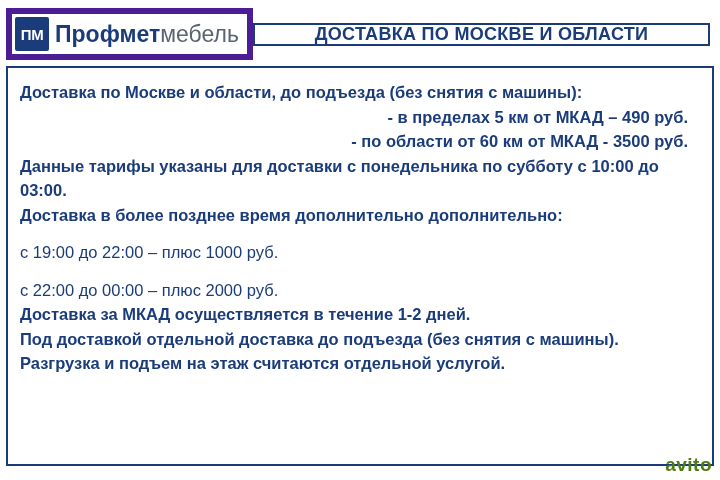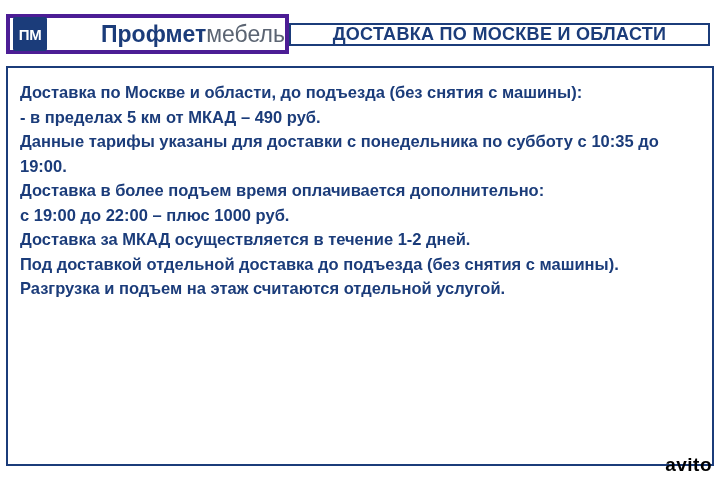--- a/index.html
+++ b/index.html
@@ -27,24 +27,25 @@
     top: 12px;
     width: 720px;
     height: 44px;
     display: flex;
     align-items: center;
   }
   .logo-block {
     display: flex;
     align-items: center;
     background: #ffffff;
-    border: 4px solid #4c1d95;
-    height: 40px;
+    border: 6px solid #4c1d95;
+    height: 52px;
     box-sizing: border-box;
     margin-left: 6px;
+    padding-right: 8px;
   }
   .logo-mark {
     width: 34px;
     height: 34px;
     margin: 0 6px 0 3px;
     background: #1b3c7a;
     color: #ffffff;
     font-size: 15px;
     font-weight: bold;
     display: flex;
@@ -52,21 +53,20 @@
     justify-content: center;
     letter-spacing: -0.5px;
     border-radius: 2px;
   }
   .logo-text {
     font-size: 23px;
     font-weight: bold;
     color: #1b3c7a;
     line-height: 1;
     white-space: nowrap;
-    margin-left: 48px;
   }
   .logo-text .thin {
     font-weight: normal;
     color: #5b6472;
   }
   .title-box {
     flex: 1;
     margin-right: 10px;
     height: 23px;
     border: 2px solid #1b3c7a;
@@ -97,31 +97,33 @@
   .line {
     color: #1b3c7a;
     font-size: 16.5px;
     line-height: 24.5px;
     white-space: pre-wrap;
   }
   .line.bold {
     font-weight: bold;
   }
   .line.reg {
-    font-weight: bold;
+    font-weight: normal;
+    margin-top: 13px;
   }
   .line.item {
     font-weight: bold;
+    text-align: right;
   }
   .watermark {
     position: absolute;
     right: 8px;
     bottom: 4px;
     font-size: 19px;
-    color: #000000;
+    color: #4d7c0f;
     font-weight: bold;
     letter-spacing: 0.5px;
     font-family: "Liberation Sans", sans-serif;
     text-align: right;
   }
 </style>
 </head>
 <body>
 
 <div class="page">
@@ -132,22 +134,24 @@
       <div class="logo-text"><span>Профмет</span><span class="thin">мебель</span></div>
     </div>
     <div class="title-box">
       <div class="title-text">ДОСТАВКА ПО МОСКВЕ И ОБЛАСТИ</div>
     </div>
   </div>
 
   <div class="panel">
     <div class="line bold">Доставка по Москве и области, до подъезда (без снятия с машины):</div>
     <div class="line item">- в пределах 5 км от МКАД – 490 руб.</div>
-    <div class="line bold">Данные тарифы указаны для доставки с понедельника по субботу с 10:35 до 19:00.</div>
-    <div class="line bold">Доставка в более подъем время оплачивается дополнительно:</div>
+    <div class="line item">- по области от 60 км от МКАД - 3500 руб.</div>
+    <div class="line bold">Данные тарифы указаны для доставки с понедельника по субботу с 10:00 до 03:00.</div>
+    <div class="line bold">Доставка в более позднее время дополнительно дополнительно:</div>
     <div class="line reg">с 19:00 до 22:00 – плюс 1000 руб.</div>
+    <div class="line reg">с 22:00 до 00:00 – плюс 2000 руб.</div>
     <div class="line bold">Доставка за МКАД осуществляется в течение 1-2 дней.</div>
     <div class="line bold">Под доставкой отдельной доставка до подъезда (без снятия с машины). Разгрузка и подъем на этаж считаются отдельной услугой.</div>
   </div>
 
   <div class="watermark">avito</div>
 
 </div>
 
 </body></html>

